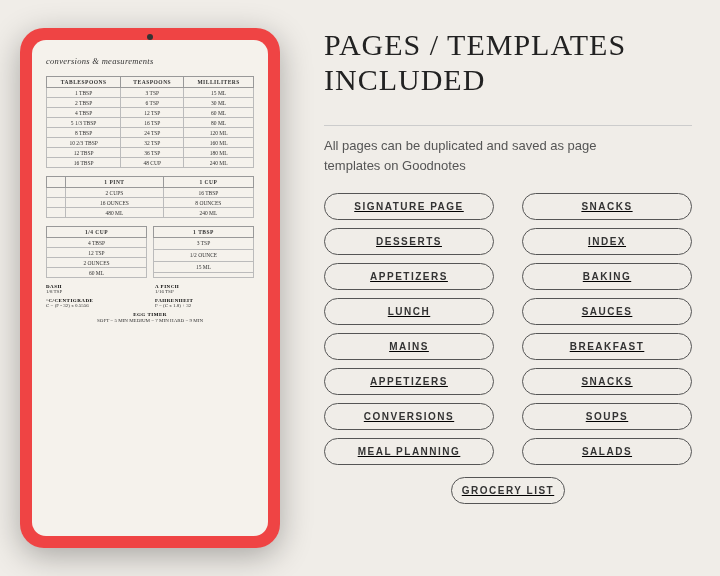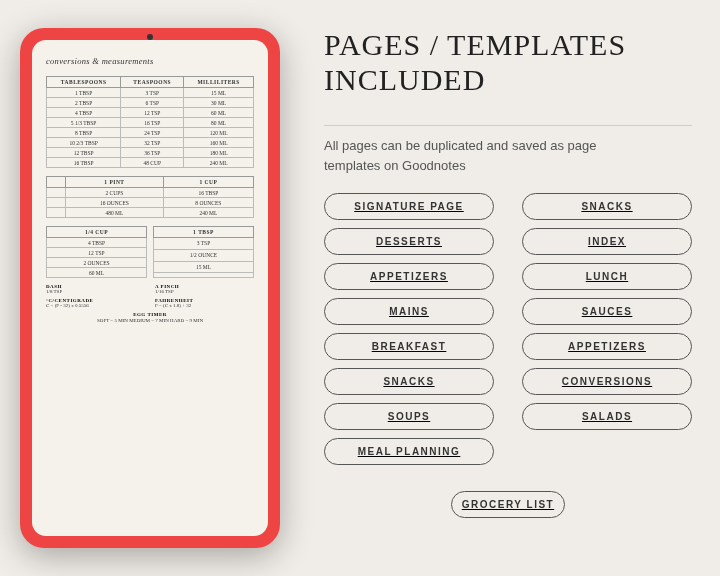--- a/index.html
+++ b/index.html
@@ -179,21 +179,21 @@
       font-weight: 600;
       letter-spacing: 1.5px;
       color: #333;
       background: transparent;
       cursor: pointer;
     }
 
     .full-width-tag {
       grid-column: 1 / -1;
       max-width: 180px;
-      margin: 18px auto;
+      margin: 4px auto;
     }
 
     .tablet-camera {
       position: absolute;
       top: 6px;
       left: 50%;
       transform: translateX(-50%);
       width: 6px;
       height: 6px;
       border-radius: 50%;
@@ -374,31 +374,32 @@
 
   <div class="tags-grid">
 
     <div class="tag-pill">SIGNATURE PAGE</div>
     <div class="tag-pill">SNACKS</div>
 
     <div class="tag-pill">DESSERTS</div>
     <div class="tag-pill">INDEX</div>
 
     <div class="tag-pill">APPETIZERS</div>
+    <div class="tag-pill">BAKING</div>
 
     <div class="tag-pill">LUNCH</div>
+    <div class="tag-pill">SAUCES</div>
+
     <div class="tag-pill">MAINS</div>
-
-    <div class="tag-pill">SAUCES</div>
     <div class="tag-pill">BREAKFAST</div>
 
     <div class="tag-pill">APPETIZERS</div>
     <div class="tag-pill">SNACKS</div>
 
     <div class="tag-pill">CONVERSIONS</div>
     <div class="tag-pill">SOUPS</div>
 
+    <div class="tag-pill">MEAL PLANNING</div>
     <div class="tag-pill">SALADS</div>
-    <div class="tag-pill">MEAL PLANNING</div>
 
     <div class="tag-pill full-width-tag">GROCERY LIST</div>
   </div>
 </div>
 
 </body></html>

